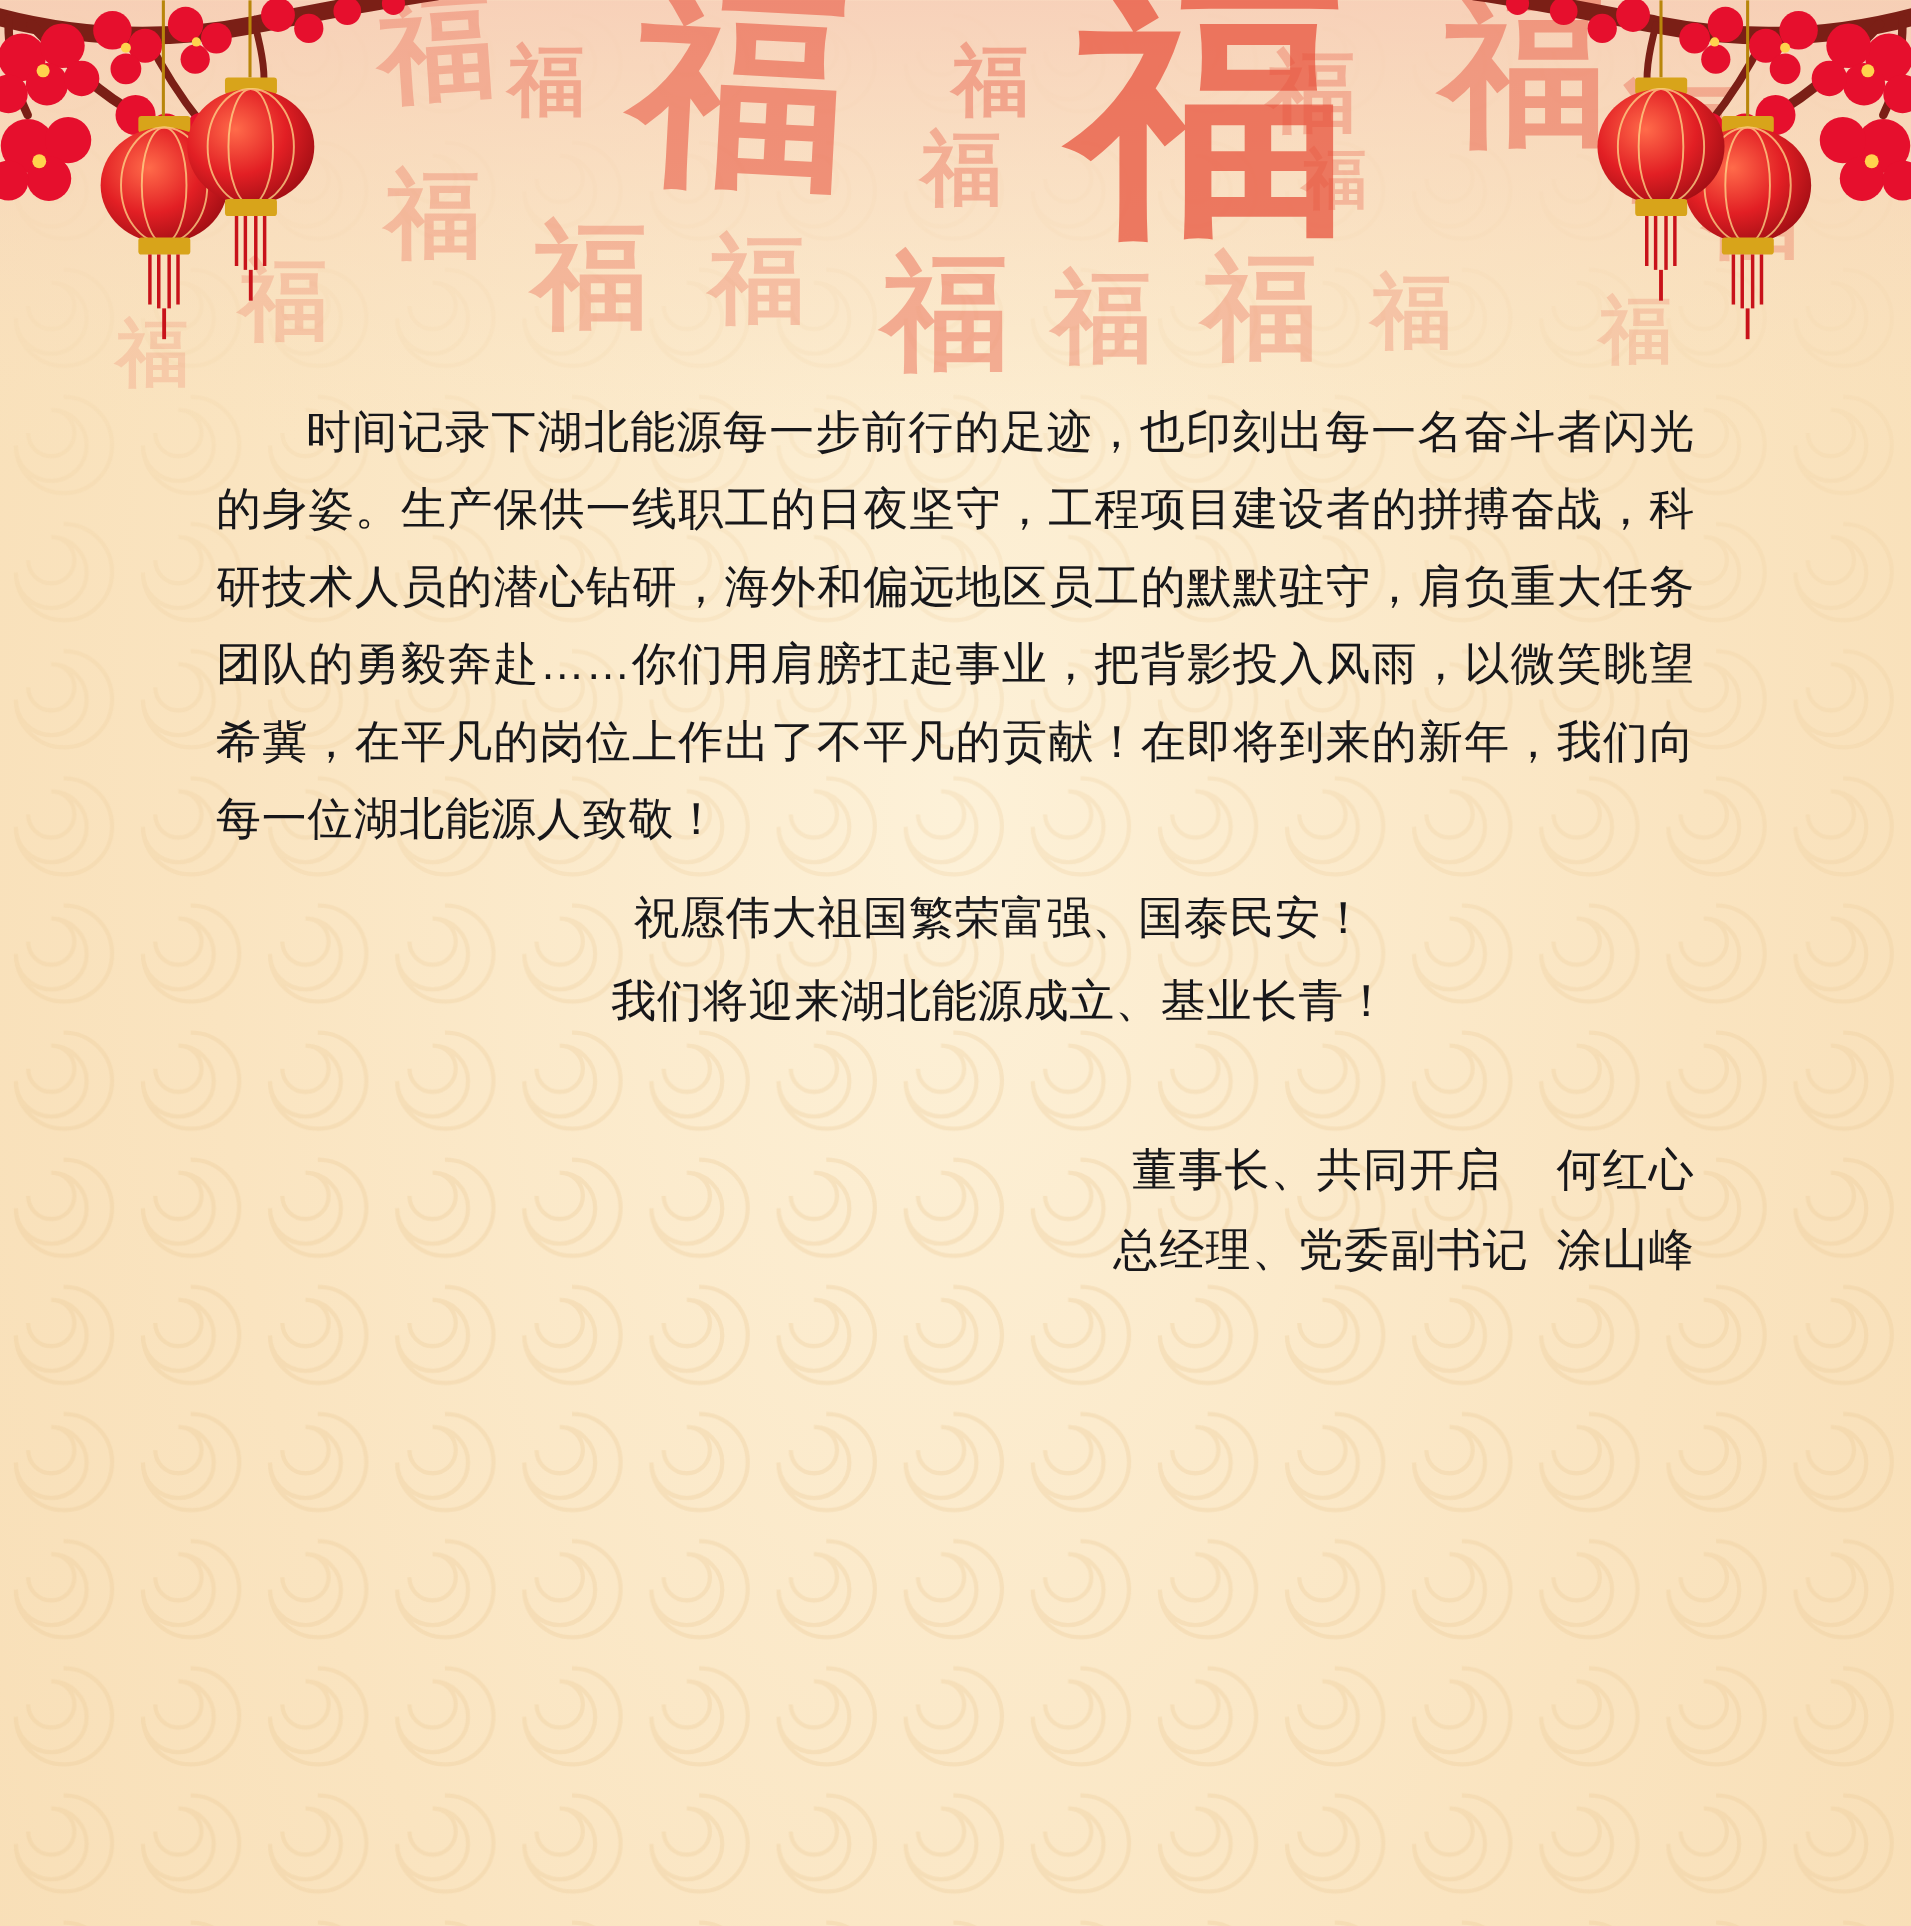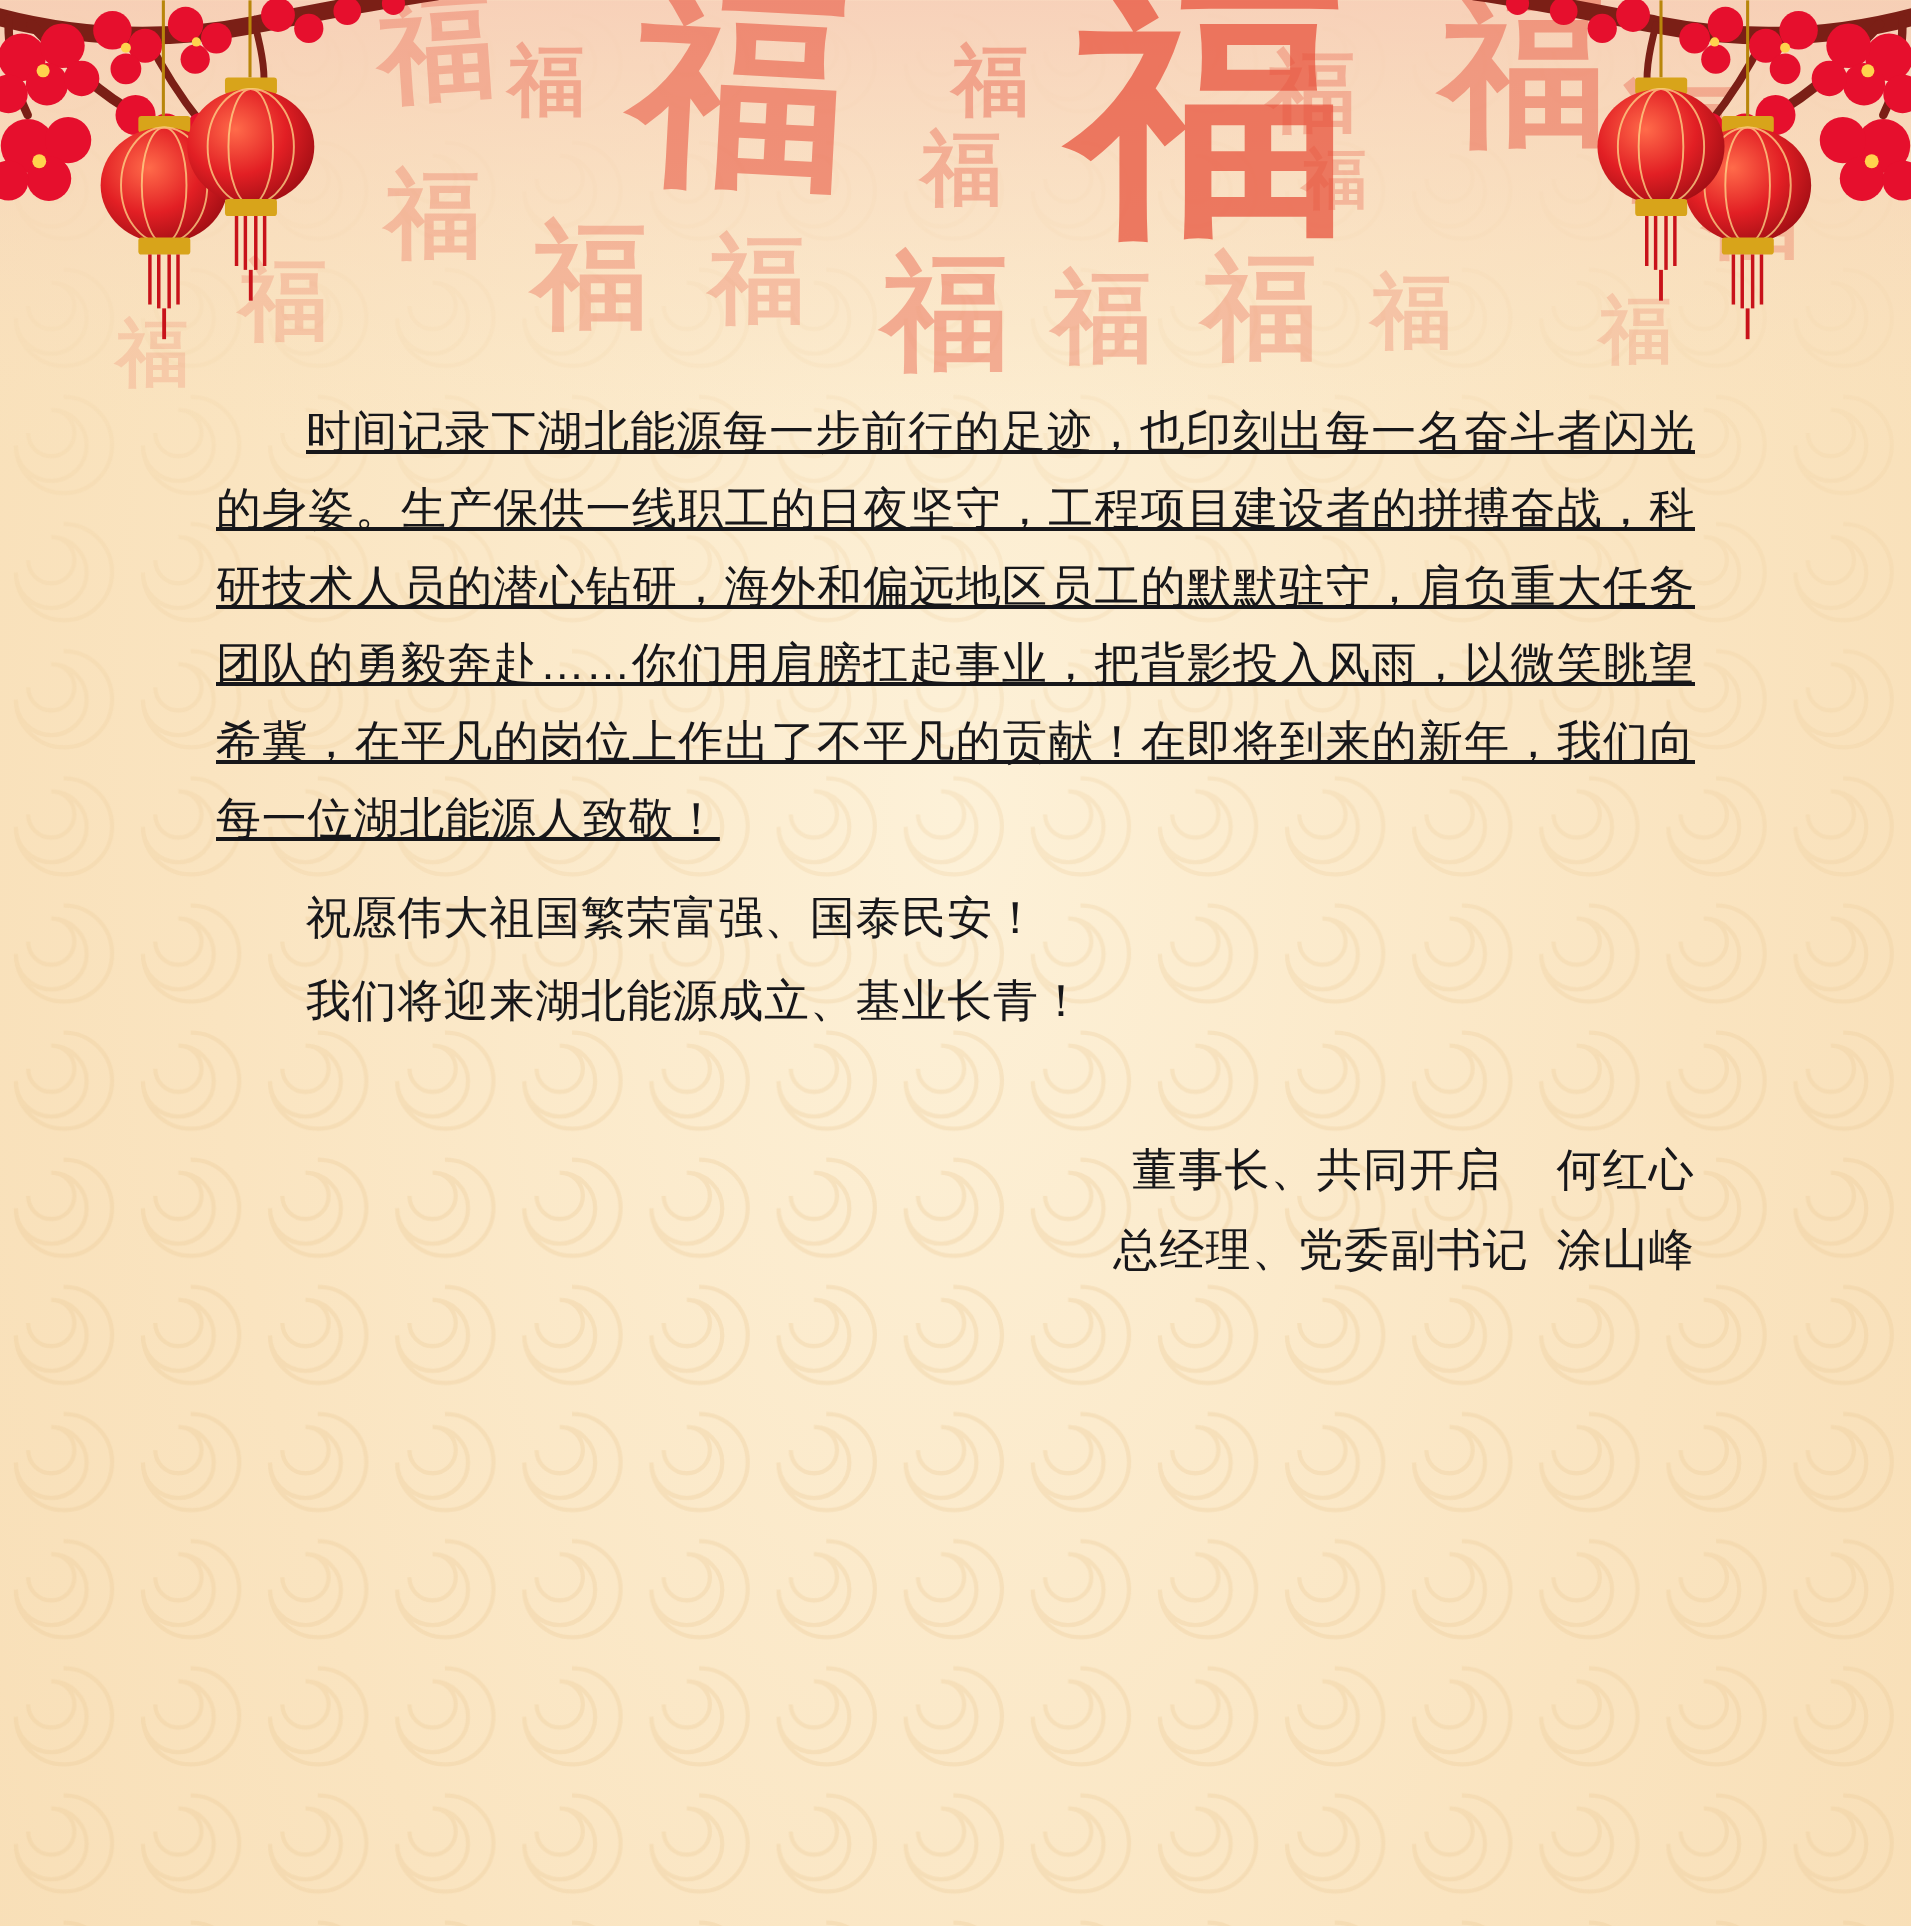--- a/index.html
+++ b/index.html
@@ -71,28 +71,27 @@
     font-family: "Liberation Sans", "DejaVu Sans", sans-serif;
   }
   .para {
     font-size: 45px;
     line-height: 1.72;
     letter-spacing: 0.8px;
     text-indent: 2em;
     text-align: justify;
     margin: 0 0 25px 0;
     color: #17171a;
-    text-decoration: underline;
   }
   .para-tight {
     font-size: 45px;
     line-height: 1.62;
     letter-spacing: 0.8px;
     text-indent: 2em;
-    text-align: left;
+    text-align: center;
     margin: 0 0 10px 0;
     color: #17171a;
   }
   .signature {
     margin-top: 96px;
     text-align: right;
     font-size: 45px;
     line-height: 1.62;
     letter-spacing: 1.2px;
     color: #17171a;

